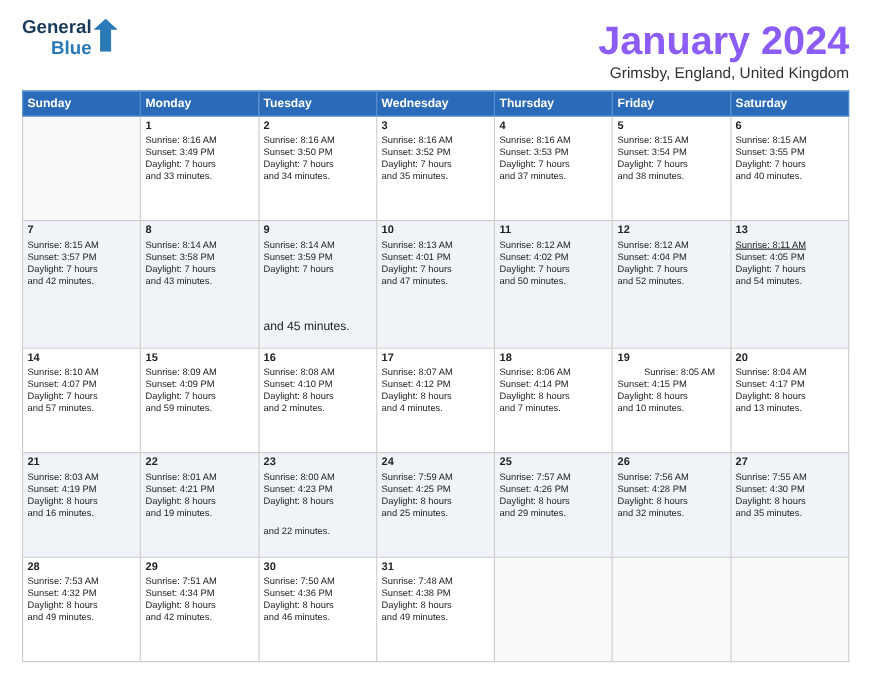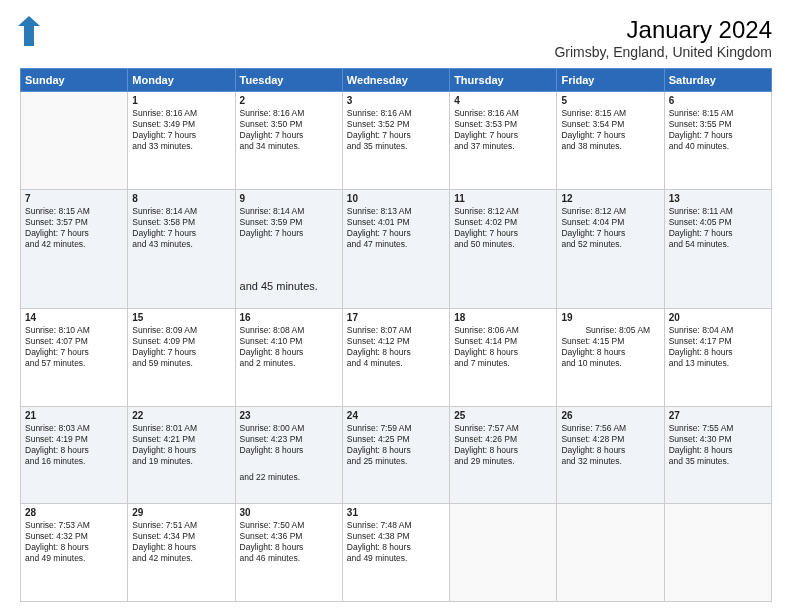--- a/index.html
+++ b/index.html
@@ -25,23 +25,23 @@
     }
     .logo {
       display: flex;
       flex-direction: column;
       align-items: flex-start;
     }
     .title-block {
       text-align: right;
     }
     .calendar-title {
-      font-size: 24px;
-      font-weight: normal;
-      color: #000000;
+      font-size: 36px;
+      font-weight: bold;
+      color: #8b5cf6;
     }
     .calendar-subtitle {
       font-size: 14px;
       color: #333;
     }
     table {
       width: 100%;
       border-collapse: collapse;
       flex: 1;
     }
@@ -83,20 +83,24 @@
       background: #f9f9f9 !important;
     }
   </style>
 </head>
 <body>
 
 <div class="page">
   <div class="header">
     <div class="logo">
       <div style="display:flex;align-items:center;gap:4px;">
+        <div style="display:flex;flex-direction:column;align-items:flex-end;">
+          <span style="font-size:17px;font-weight:bold;color:#1a3a5c;line-height:1.1;">General</span>
+          <span style="font-size:17px;font-weight:bold;color:#2a7ab8;line-height:1.1;">Blue</span>
+        </div>
         <div style="margin-left:-2px;">
           <svg width="22" height="30" viewBox="0 0 22 30">
             <path d="M11 0 L22 10 L16 10 L16 30 L6 30 L6 10 L0 10 Z" fill="#2a7ab8"></path>
           </svg>
         </div>
       </div>
     </div>
     <div class="title-block">
       <div class="calendar-title">January 2024</div>
       <div class="calendar-subtitle">Grimsby, England, United Kingdom</div>
@@ -199,21 +203,21 @@
           </td>
           <td>
             <span class="day-num">12</span>
             <div style="font-size: 8.5px; line-height: 1.3;">Sunrise: 8:12 AM</div>
             <div style="font-size: 8.5px; line-height: 1.3;">Sunset: 4:04 PM</div>
             <div style="font-size: 8.5px; line-height: 1.3;">Daylight: 7 hours</div>
             <div style="font-size: 8.5px; line-height: 1.3;">and 52 minutes.</div>
           </td>
           <td>
             <span class="day-num">13</span>
-            <div style="font-size: 8.5px; line-height: 1.3;">Sunrise: 8:11 AM</div>
+            <div style="font-size: 8.5px; line-height: 1.3; text-decoration: underline;">Sunrise: 8:11 AM</div>
             <div style="font-size: 8.5px; line-height: 1.3;">Sunset: 4:05 PM</div>
             <div style="font-size: 8.5px; line-height: 1.3;">Daylight: 7 hours</div>
             <div style="font-size: 8.5px; line-height: 1.3;">and 54 minutes.</div>
           </td>
         </tr>
         <tr>
           <td>
             <span class="day-num">14</span>
             <div style="font-size: 8.5px; line-height: 1.3;">Sunrise: 8:10 AM</div>
             <div style="font-size: 8.5px; line-height: 1.3;">Sunset: 4:07 PM</div>

